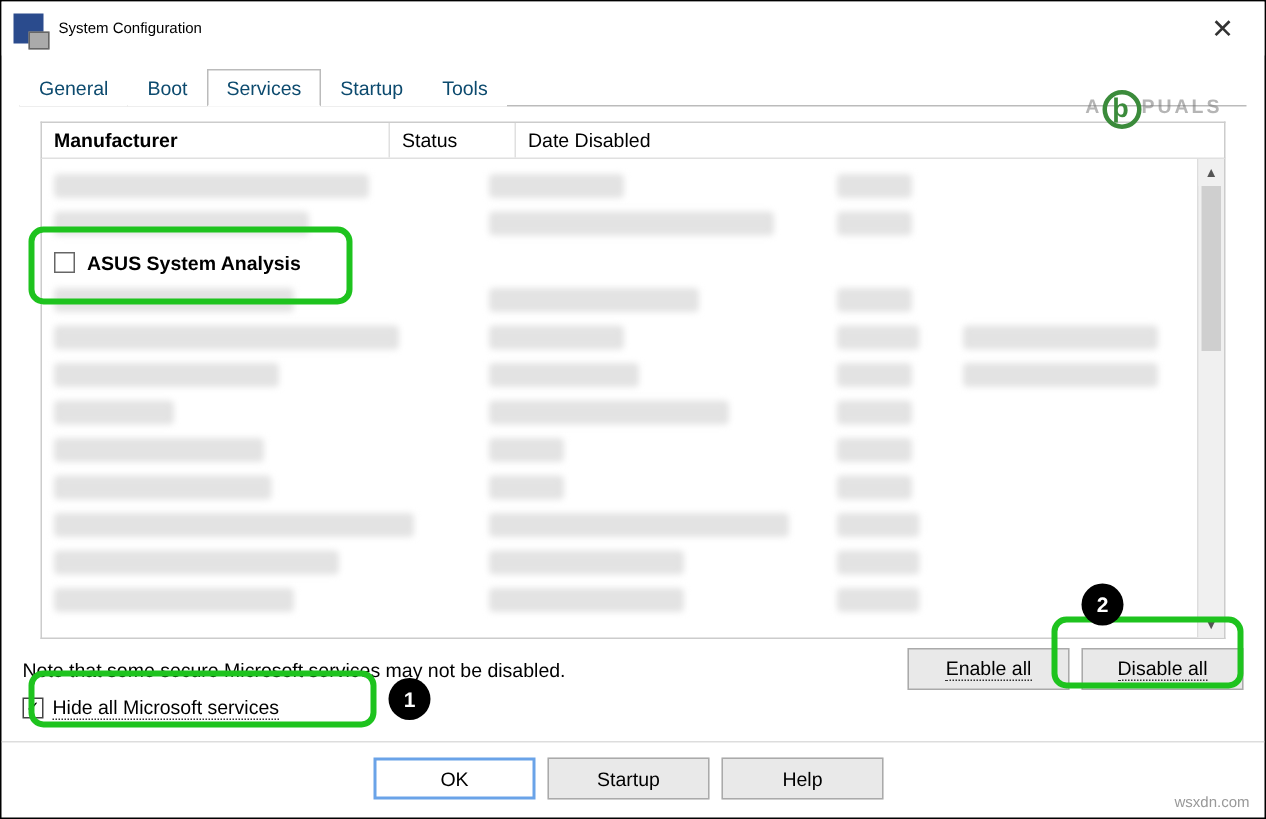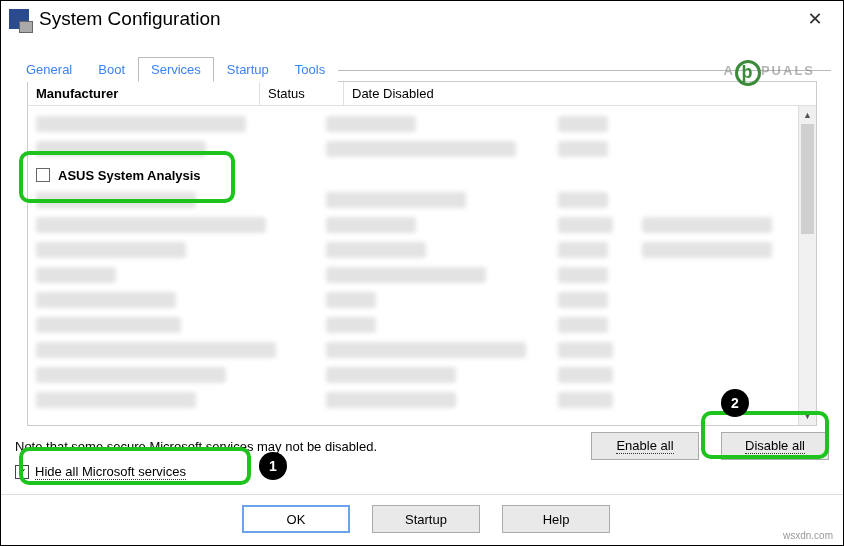--- a/index.html
+++ b/index.html
@@ -1,45 +1,45 @@
 <!DOCTYPE html>
 <html><head>
 <meta charset="utf-8">
 <style>
   * { box-sizing: border-box; font-family: "Segoe UI", Tahoma, sans-serif; font-size: 13px; }
   body { margin: 0; background: #fff; width: 844px; height: 546px; overflow: hidden; position: relative; border: 1px solid #000; }
   .titlebar { height: 36px; display: flex; align-items: center; padding: 0 8px; background: #fff; }
   .titlebar .icon { width: 20px; height: 20px; background: #2a4b8d; margin-right: 10px; position: relative; }
   .titlebar .icon::after { content: ""; position: absolute; right: -4px; bottom: -4px; width: 12px; height: 10px; background: #aaa; border: 1px solid #666; }
-  .titlebar .title { font-size: 19px; color: #000; }
+  .titlebar .title { font-size: 10px; color: #000; }
   .titlebar .close { margin-left: auto; font-size: 18px; width: 40px; text-align: center; color: #333; }
   .tabs-wrap { padding: 8px 12px 0 12px; }
   .tabs { display: flex; border-bottom: 1px solid #bbb; }
-  .tab { padding: 4px 12px; border: 1px solid transparent; border-bottom: none; margin-right: 0; background: #fff; position: relative; top: 12px; color: #3b82f6; }
+  .tab { padding: 4px 12px; border: 1px solid transparent; border-bottom: none; margin-right: 0; background: #fff; position: relative; top: 1px; color: #0c4a6e; }
   .tab.active { border-color: #bbb; background: #fff; border-bottom: 1px solid #fff; }
   .content { padding: 10px 14px 0 14px; }
   .list-header { display: flex; background: #fff; border: 1px solid #ccc; border-bottom: 1px solid #e0e0e0; }
   .col { padding: 4px 8px; border-right: 1px solid #e0e0e0; }
   .col:last-child { border-right: none; }
   .col-service { flex: 0 0 290px; }
   .col-manuf { flex: 0 0 232px; font-weight: bold; }
   .col-status { flex: 0 0 84px; }
   .col-date { flex: 1; }
   .list-body-wrap { border: 1px solid #ccc; border-top: none; height: 320px; display: flex; }
   .list-body { flex: 1; padding-top: 6px; position: relative; }
   .scroll-track { width: 18px; background: #f0f0f0; border-left: 1px solid #ddd; display: flex; flex-direction: column; }
   .scroll-btn { height: 18px; display: flex; align-items: center; justify-content: center; background: #f0f0f0; color: #555; font-size: 9px; }
   .scroll-thumb { background: #cfcfcf; margin: 0 2px; }
   .blur-row { display: flex; height: 24px; margin-bottom: 1px; }
   .blur-block { height: 16px; border-radius: 3px; background: #e3e3e3; filter: blur(2px); margin: 4px 0; }
   .sharp-row { display: flex; align-items: center; height: 26px; font-weight: bold; }
   .sharp-row .chk { width: 14px; height: 14px; border: 1px solid #666; margin: 0 8px; background: #fff; }
   .note-row { display: flex; align-items: center; padding: 6px 14px 0 14px; }
   .note-row .note { flex: 1; font-size: 13px; color: #000; }
-  .btn { height: 28px; min-width: 108px; border: 1px solid #aaa; background: #e9e9e9; text-align: center; display: inline-flex; align-items: center; justify-content: center; margin-left: 22px; }
+  .btn { height: 28px; min-width: 108px; border: 1px solid #aaa; background: #e9e9e9; text-align: center; display: inline-flex; align-items: center; justify-content: center; margin-left: 8px; }
   .btn.disabled { color: #9a9a9a; }
   .hide-row { padding: 4px 14px 0 14px; display: flex; align-items: center; }
   .chkbox { width: 14px; height: 14px; border: 1px solid #444; margin-right: 6px; display: flex; align-items: center; justify-content: center; font-size: 11px; line-height: 1; }
   .dotted { border-bottom: 1px dotted #333; }
   .separator { border-top: 1px solid #ddd; margin: 14px 0 0 0; }
   .bottom-btns { display: flex; justify-content: center; padding: 10px 14px 12px 0; }
   .hl { position: absolute; border: 4px solid #1ec31e; border-radius: 10px; pointer-events: none; z-index: 5; }
   .badge { position: absolute; width: 28px; height: 28px; background: #000; border-radius: 50%; color: #fff; display: flex; align-items: center; justify-content: center; font-weight: bold; font-size: 14px; z-index: 6; }
   .watermark { position: absolute; top: 50px; right: 28px; font-size: 26px; font-weight: 700; letter-spacing: 2px; color: rgba(120,120,120,0.55); z-index: 2; font-family: Arial, sans-serif; }
   .watermark .green { display: inline-flex; width: 26px; height: 26px; border: 3px solid #3b8b3b; border-radius: 50%; align-items: center; justify-content: center; color: #3b8b3b; font-size: 18px; position: relative; top: 3px; }

